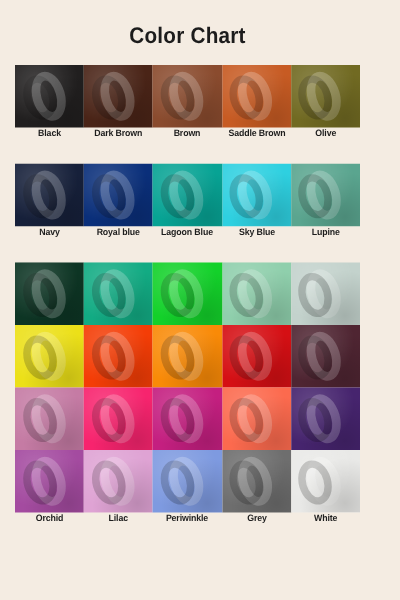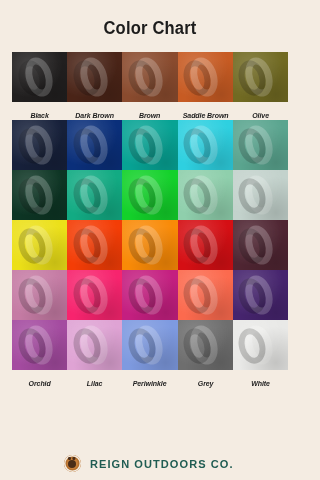--- a/index.html
+++ b/index.html
@@ -72,23 +72,22 @@
   .sheen{
     position:absolute;inset:0;
     background:
       radial-gradient(ellipse at 30% 25%, rgba(255,255,255,.16), rgba(255,255,255,0) 62%),
       radial-gradient(ellipse at 78% 85%, rgba(0,0,0,.16), rgba(0,0,0,0) 60%);
   }
 
   .label-row{
     display:flex;
     width:276px;
-    height:18px;
-    align-items:flex-end;
-    font-style:italic;
+    height:29px;
+    align-items:flex-start;
   }
   .label{
     flex:1 1 0;
     text-align:center;
     font-size:7.4px;
     font-weight:bold;
     color:#1d1d1d;
     letter-spacing:-.1px;
     white-space:nowrap;
     transform:scaleX(.95);
@@ -183,20 +182,27 @@
         </div>
       <div class="swatch" style="background: rgb(46, 208, 224);">
           <div class="coil"></div>
           <div class="sheen"></div>
         </div>
       <div class="swatch" style="background: rgb(90, 165, 143);">
           <div class="coil"></div>
           <div class="sheen"></div>
         </div>
     </div>
+    <div class="label-row">
+      <div class="label">Navy</div>
+      <div class="label">Royal blue</div>
+      <div class="label">Lagoon Blue</div>
+      <div class="label">Sky Blue</div>
+      <div class="label">Lupine</div>
+    </div>
 
     <div class="swatch-row">
       <div class="swatch" style="background: rgb(13, 53, 36);">
           <div class="coil"></div>
           <div class="sheen"></div>
         </div>
       <div class="swatch" style="background: rgb(18, 171, 131);">
           <div class="coil"></div>
           <div class="sheen"></div>
         </div>
@@ -285,20 +291,14 @@
     <div class="label-row">
       <div class="label">Orchid</div>
       <div class="label">Lilac</div>
       <div class="label">Periwinkle</div>
       <div class="label">Grey</div>
       <div class="label">White</div>
     </div>
 
   </div>
 
-  <div class="footer">
-    <div class="logo-badge" style="background: rgb(200, 129, 60);">
-      <div class="paw"></div>
-    </div>
-    <div class="brand" style="color: rgb(31, 92, 82);">REIGN OUTDOORS CO.</div>
-  </div>
 
 </div>
 
 </body></html>

